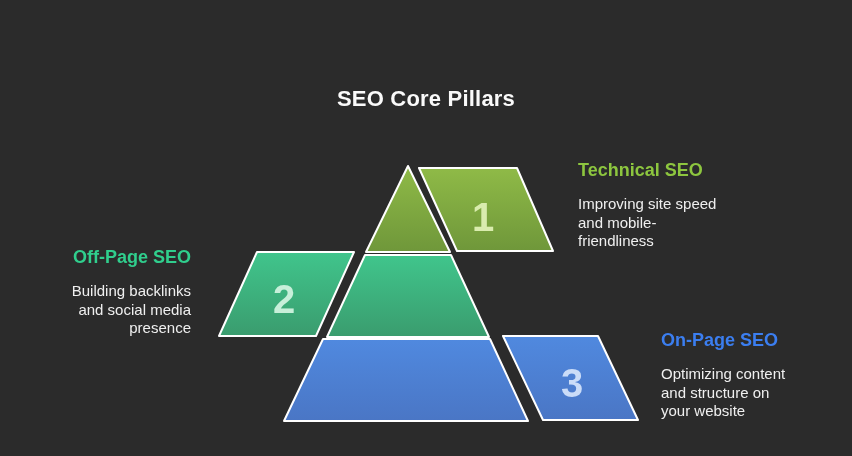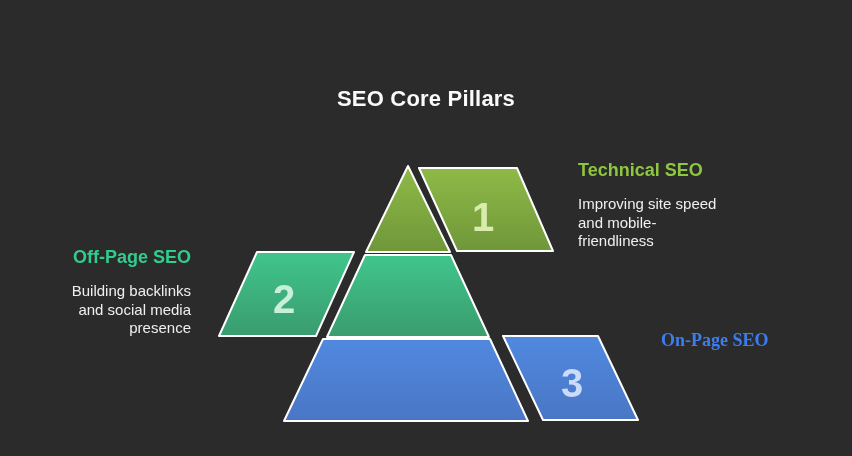--- a/index.html
+++ b/index.html
@@ -44,21 +44,21 @@
   }
   .info-desc {
     color: #efefef;
     font-size: 15px;
     line-height: 18.5px;
     white-space: pre-line;
     margin: 0;
   }
   .block-technical { left: 578px; top: 122px; text-align: left; }
   .block-offpage  { right: 661px; top: 209px; text-align: right; }
-  .block-onpage   { left: 661px; top: 292px; text-align: left; font-family: Liberation Serif, serif; }
+  .block-onpage   { left: 661px; top: 292px; text-align: left; }
   .accent-technical { color: #8dc63f; }
   .accent-offpage   { color: #30ce8d; }
   .accent-onpage    { color: #3b7ef0; }
   .badge-num {
     font-family: "Liberation Sans", sans-serif;
     font-size: 40px;
     font-weight: 700;
   }
 </style>
 </head>
@@ -106,15 +106,18 @@
 
   <div class="info-block block-technical">
     <div class="info-heading accent-technical">Technical SEO</div>
     <div class="info-desc">Improving site speed
 and mobile-
 friendliness</div>
   </div>
 
   <div class="info-block block-onpage">
     <div class="info-heading accent-onpage">On-Page SEO</div>
+    <div class="info-desc">Optimizing content
+and structure on
+your website</div>
   </div>
 
 </div>
 
 </body></html>

